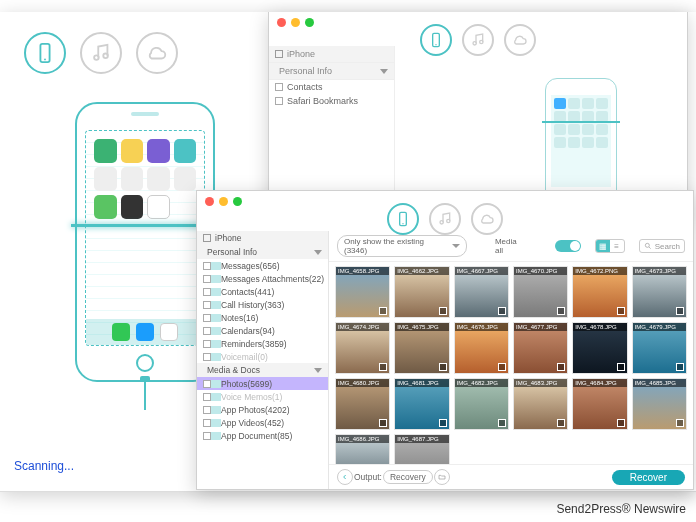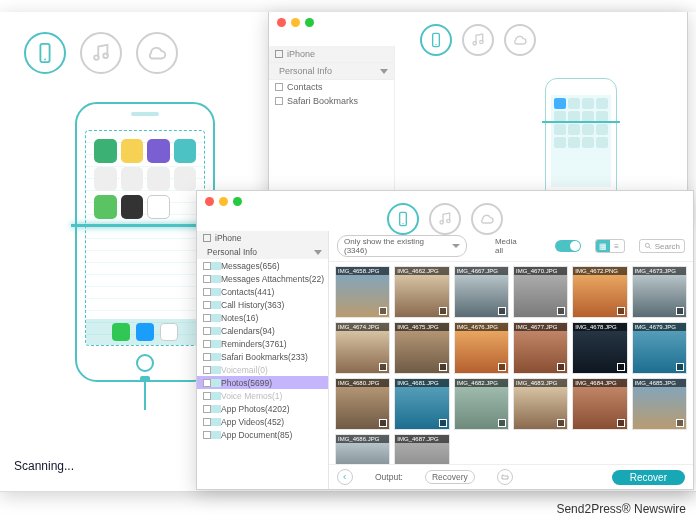--- a/index.html
+++ b/index.html
@@ -39,21 +39,21 @@
   .phone .apps i:nth-child(7){background:#eee;} .phone .apps i:nth-child(8){background:#eee;}
   .phone .apps i:nth-child(9){background:#5ac463;} .phone .apps i:nth-child(10){background:#333;}
   .phone .apps i:nth-child(11){background:#fff;border:1px solid #ccc;}
   .phone .tray{position:absolute;left:0;right:0;bottom:0;height:26px;background:rgba(76,194,196,.25);display:flex;gap:6px;justify-content:center;align-items:center;}
   .phone .tray i{width:18px;height:18px;border-radius:4px;}
   .phone .tray i:nth-child(1){background:#31c755;} .phone .tray i:nth-child(2){background:#1b9dfc;}
   .phone .tray i:nth-child(3){background:#fff;border:1px solid #ccc;}
   .phone .cable{position:absolute;left:50%;bottom:-30px;width:2px;height:30px;background:#4cc2c4;transform:translateX(-50%);}
   .phone .cable:before,.phone .cable:after{content:"";position:absolute;left:50%;transform:translateX(-50%);}
   .phone .cable:before{top:-4px;width:10px;height:5px;background:#4cc2c4;border-radius:2px 2px 0 0;}
-  #win-bg .status { position:absolute; left:14px; bottom:18px; font-size:12px; color:#0f172a; }
+  #win-bg .status { position:absolute; left:14px; bottom:18px; font-size:12px; color:#1d4ed8; }
 
   
   #win-dev { left: 268px; top: 0; width: 420px; height: 210px; border-top: none; }
   #win-dev .mode-tabs { left: 50%; transform: translateX(-50%); gap: 10px; }
   #win-dev .sidebar { position:absolute; left:0; top:34px; bottom:0; width:126px; border-right:1px solid #eee; font-size:9px; color:#666; }
   #win-dev .mini-phone { position:absolute; right:70px; top:66px; width:72px; height:130px; border:1.5px solid #9fd9da; border-radius:12px; background:#fff; }
   #win-dev .mini-phone .mscreen{position:absolute;left:5px;right:5px;top:16px;bottom:20px;background:#eafafa;display:grid;grid-template-columns:repeat(4,1fr);grid-auto-rows:11px;gap:2px;padding:3px;}
   #win-dev .mini-phone .mscreen i{border-radius:2px;background:#cfecec;}
   #win-dev .mini-phone .mscreen i:nth-child(1){background:#40b0ff;} i:nth-child(2){background:#3bc45a;}
   #win-dev .mini-phone .mhome{position:absolute;bottom:5px;left:50%;width:10px;height:10px;border:1.5px solid #9fd9da;border-radius:50%;transform:translateX(-50%);}
@@ -95,21 +95,21 @@
   .thumb[data-variant="b"]{background:linear-gradient(#e4d2b3,#8a6a4e);}
   .thumb[data-variant="c"]{background:linear-gradient(#c8d4d8,#5a6b73);}
   .thumb[data-variant="d"]{background:linear-gradient(#f2b36b,#b55f2d);}
   .thumb[data-variant="e"]{background:linear-gradient(#bfa07c,#6f5a45);}
   .thumb[data-variant="f"]{background:linear-gradient(#2a3a4a,#0d1620);}
   .thumb[data-variant="g"]{background:linear-gradient(#5fa6c0,#1c6e90);}
   .thumb[data-variant="h"]{background:linear-gradient(#c98f6f,#8a4f33);}
   .thumb[data-variant="i"]{background:linear-gradient(#a9c4b6,#6d8a7c);}
   .thumb[data-variant="j"]{background:linear-gradient(#b4b4b4,#7a7a7a);}
 
-  #win-main .footer { display:flex; align-items:center; gap:22px; padding:4px 8px; border-top:1px solid #eee; font-size:8.5px; color:#666; }
+  #win-main .footer { display:flex; align-items:center; gap:1px; padding:4px 8px; border-top:1px solid #eee; font-size:8.5px; color:#666; }
   .circle-btn{width:16px;height:16px;border:1px solid #ccc;border-radius:50%;display:flex;align-items:center;justify-content:center;color:#888;}
   .out-pill{flex:0 0 auto;}
   .recover-btn{margin-left:auto;background:#18a7b5;color:#fff;border-radius:12px;padding:2px 18px;font-size:10px;}
 
   
   .caption { position:absolute; right:10px; bottom:6px; font-size:12px; color:#333; }
 
   .sq{width:8px;height:8px;border:1px solid #999;display:inline-block;vertical-align:middle;}
 </style>
 </head>
@@ -306,33 +306,33 @@
               <span>Notes(16)</span>
             </div>
             <div class="row">
               <span class="chk"></span>
               <span class="ico"></span>
               <span>Calendars(94)</span>
             </div>
             <div class="row">
               <span class="chk"></span>
               <span class="ico"></span>
-              <span>Reminders(3761)</span>
-            </div>
-            <div class="row">
-              <span class="chk"></span>
-              <span class="ico"></span>
-              <span>Safari Bookmarks(233)</span>
+              <span>Reminders(3859)</span>
             </div>
             <div class="row dim">
               <span class="chk"></span>
               <span class="ico"></span>
               <span>Voicemail(0)</span>
             </div>
           </div>
+        <div class="section">
+          <span class="chk"></span>
+          <span>Media &amp; Docs</span>
+          <span class="chev"></span>
+        </div>
         <div id="sec1">
             <div class="row sel">
               <span class="chk"></span>
               <span class="ico"></span>
               <span>Photos(5699)</span>
             </div>
             <div class="row dim">
               <span class="chk"></span>
               <span class="ico"></span>
               <span>Voice Memos(1)</span>

